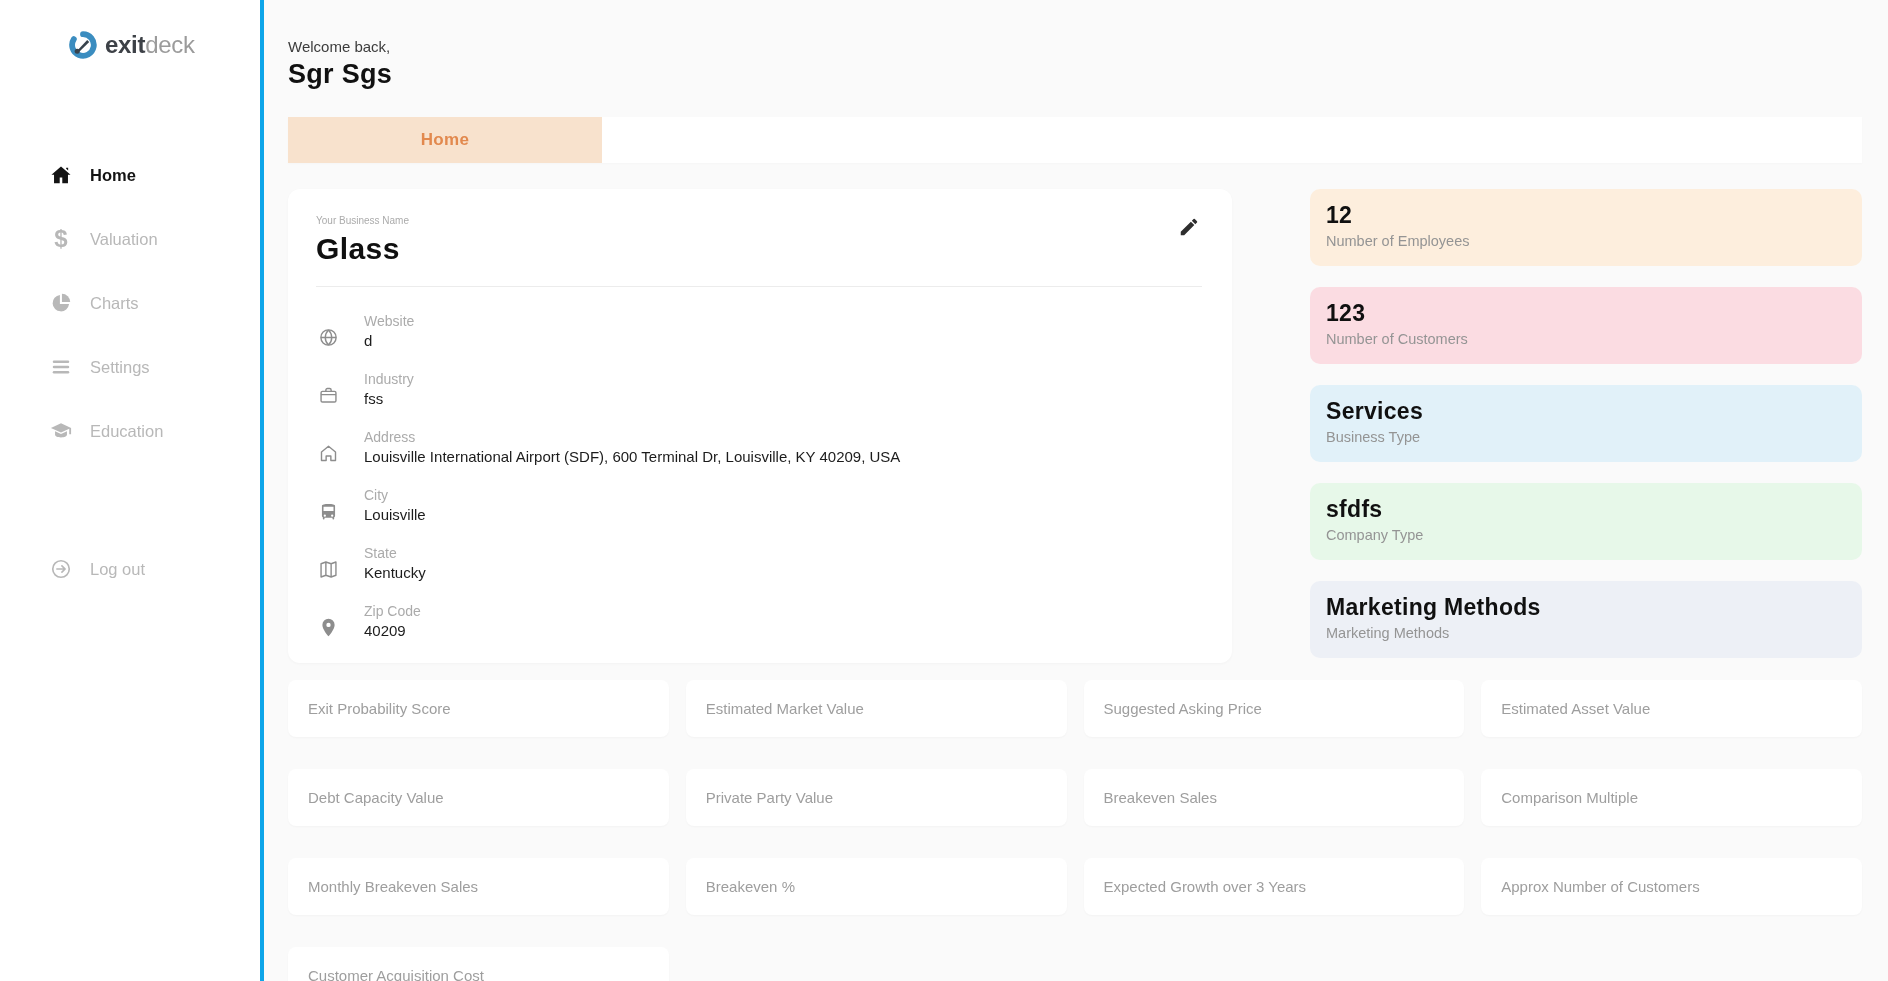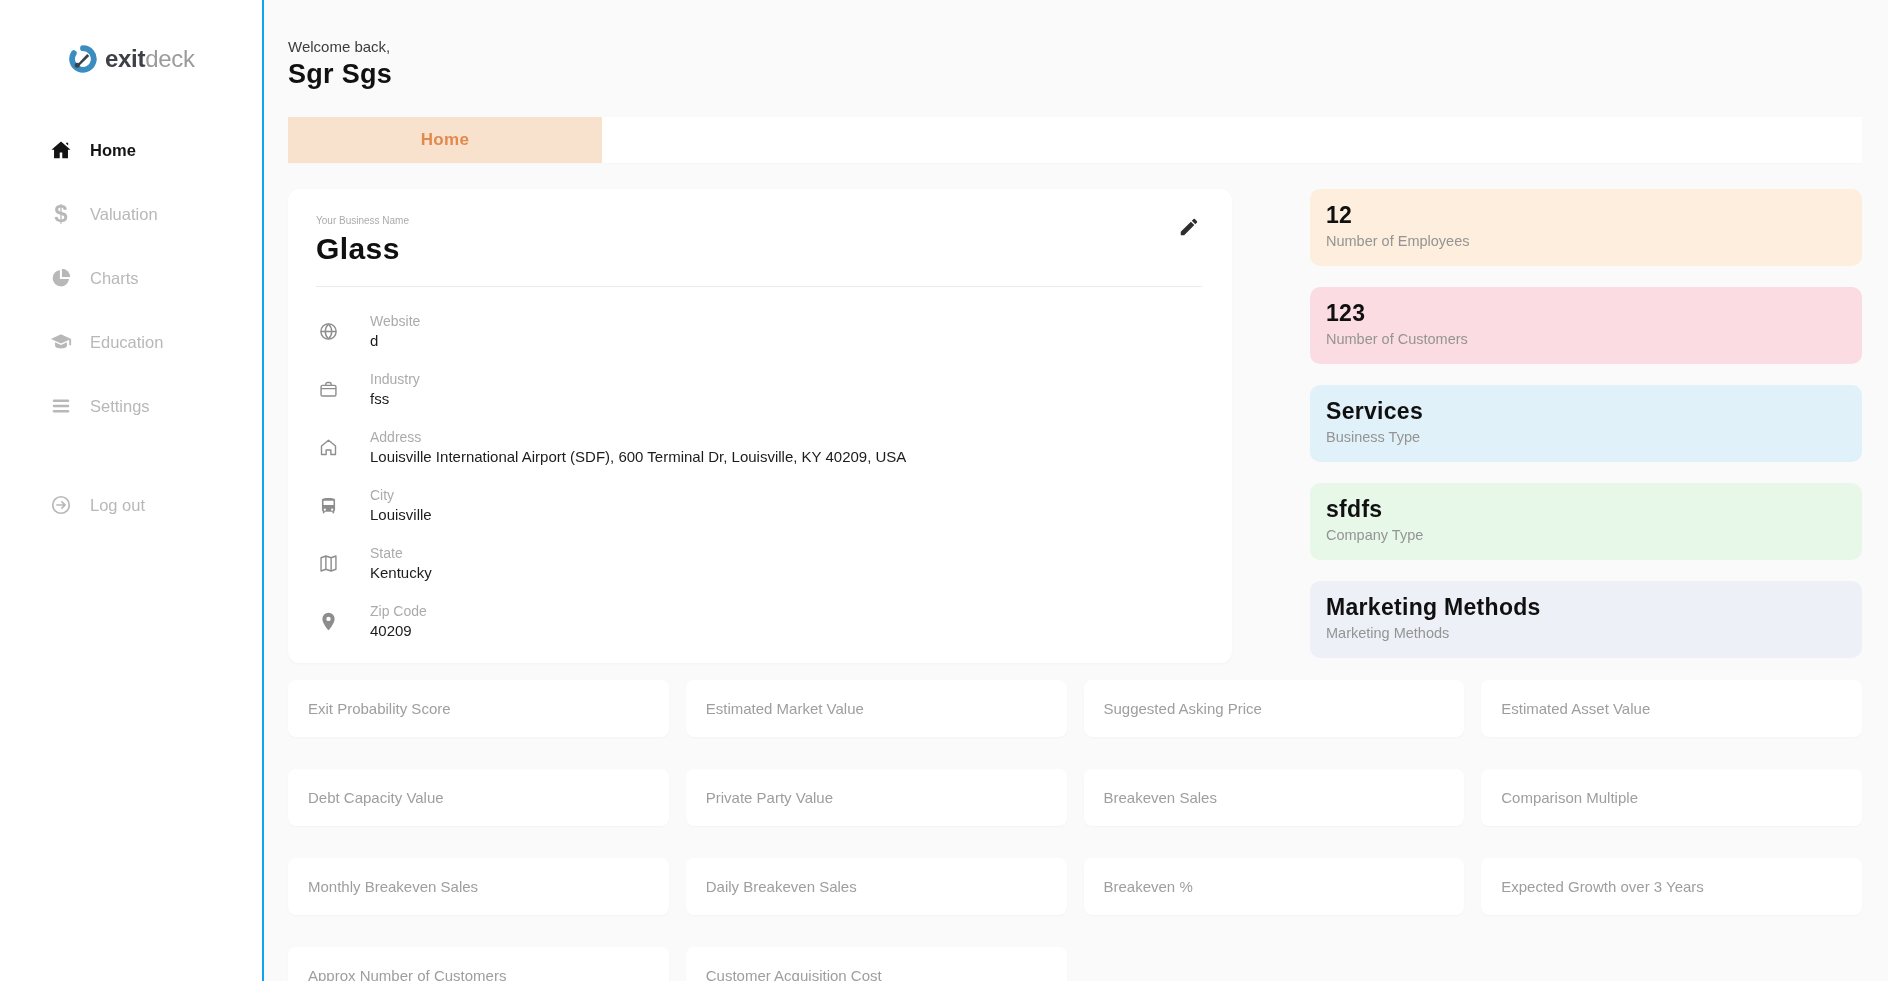--- a/index.html
+++ b/index.html
@@ -8,23 +8,23 @@
     font-family:"Liberation Sans", sans-serif;
     background:#fafafa;
     display:flex;
     color:#1e1e1e;
   }
 
   
   .sidebar {
     width:264px; min-width:264px; height:100%;
     background:#ffffff;
-    border-right:2px solid #0ea5e9;
-    padding-top:44px;
-    display:flex; flex-direction:column;
+    border-right:4px solid #0ea5e9;
+    padding-top:30px;
+    display:flex; flex-direction:column;gap:39px;
   }
   .logo { margin-left:68px; display:flex; align-items:center; gap:7px; }
   .logo svg { display:block; }
   .logo-text { font-size:24px; letter-spacing:-0.3px; }
   .logo-text .bold { font-weight:800; color:#3d4147; }
   .logo-text .light { font-weight:400; color:#9b9b9b; }
 
   .nav { margin-top:44px; }
   .nav-item {
     height:64px; display:flex; align-items:center; gap:17px;
@@ -61,21 +61,21 @@
     padding:26px 30px 24px 28px;
     box-shadow:0 1px 3px rgba(0,0,0,0.03);
   }
   .card-header { display:flex; justify-content:space-between; align-items:flex-start; }
   .name-label { color:#ababab; font-size:10px; }
   .name-value { font-size:30px; font-weight:800; color:#101010; margin-top:6px; letter-spacing:0.4px; }
   .edit-btn { width:26px; height:26px; color:#2e2e2e; cursor:pointer; background:none; border:none; padding:0; }
   .edit-btn svg { width:22px; height:22px; }
   .divider { border-bottom:1px solid #ececec; margin:20px 0 26px 0; }
 
-  .field-row { display:flex; align-items:center; gap:30px; margin-bottom:22px; }
+  .field-row { display:flex; align-items:flex-end; gap:24px; margin-bottom:22px; }
   .field-row:last-child { margin-bottom:0; }
   .field-icon { width:24px; height:24px; color:#8d8d8d; display:flex; align-items:center; justify-content:center; flex-shrink:0; }
   .field-icon svg { width:21px; height:21px; }
   .field-label { color:#ababab; font-size:14px; }
   .field-value { color:#1c1c1c; font-size:15px; font-weight:500; margin-top:3px; }
 
   
   .stats-col { margin-left:78px; width:552px; display:flex; flex-direction:column; gap:21px; }
   .stat-card { height:77px; border-radius:10px; padding:13px 16px; }
   .stat-value { font-size:23px; font-weight:800; color:#101010; letter-spacing:0.3px; }
@@ -129,35 +129,35 @@
           <svg viewBox="0 0 24 24" fill="currentColor">
             <path d="M10.8 3.2A9 9 0 1 0 20.8 13.2H10.8z"></path>
             <path d="M13 2v9h9A9 9 0 0 0 13 2z"></path>
           </svg>
         </span>
     <span class="nav-label">Charts</span>
   </div>
       <div class="nav-item">
     <span class="nav-icon">
           <svg viewBox="0 0 24 24" fill="currentColor">
-            <path d="M12 3.5 1 8.6l11 5.1 9-4.2v6h2V8.6z"></path>
-            <path d="M5.5 12.2v3.9c0 1.6 2.9 2.9 6.5 2.9s6.5-1.3 6.5-2.9v-3.9L12 15.2z"></path>
-          </svg>
-        </span>
-    <span class="nav-label">Education</span>
-  </div>
-      <div class="nav-item">
-    <span class="nav-icon">
-          <svg viewBox="0 0 24 24" fill="currentColor">
             <rect x="3" y="5" width="18" height="2.7" rx="1.35"></rect>
             <rect x="3" y="10.65" width="18" height="2.7" rx="1.35"></rect>
             <rect x="3" y="16.3" width="18" height="2.7" rx="1.35"></rect>
           </svg>
         </span>
     <span class="nav-label">Settings</span>
+  </div>
+      <div class="nav-item">
+    <span class="nav-icon">
+          <svg viewBox="0 0 24 24" fill="currentColor">
+            <path d="M12 3.5 1 8.6l11 5.1 9-4.2v6h2V8.6z"></path>
+            <path d="M5.5 12.2v3.9c0 1.6 2.9 2.9 6.5 2.9s6.5-1.3 6.5-2.9v-3.9L12 15.2z"></path>
+          </svg>
+        </span>
+    <span class="nav-label">Education</span>
   </div>
     </nav>
 
   <div id="logout-container">
       <div class="nav-item logout">
     <span class="nav-icon">
           <svg viewBox="0 0 24 24" fill="none" stroke="currentColor" stroke-width="1.8">
             <circle cx="12" cy="12" r="9"></circle>
             <path d="M7.5 12h8.5M13 8.5 16.5 12 13 15.5" stroke-linecap="round" stroke-linejoin="round"></path>
           </svg>
@@ -313,23 +313,20 @@
       <div class="metric-card">
     <span class="metric-label">Breakeven Sales</span>
   </div>
       <div class="metric-card">
     <span class="metric-label">Comparison Multiple</span>
   </div>
       <div class="metric-card">
     <span class="metric-label">Monthly Breakeven Sales</span>
   </div>
       <div class="metric-card">
-    <span class="metric-label">Daily Breakeven Sales</span>
-  </div>
-      <div class="metric-card">
     <span class="metric-label">Breakeven %</span>
   </div>
       <div class="metric-card">
     <span class="metric-label">Expected Growth over 3 Years</span>
   </div>
       <div class="metric-card">
     <span class="metric-label">Approx Number of Customers</span>
   </div>
       <div class="metric-card">
     <span class="metric-label">Customer Acquisition Cost</span>

